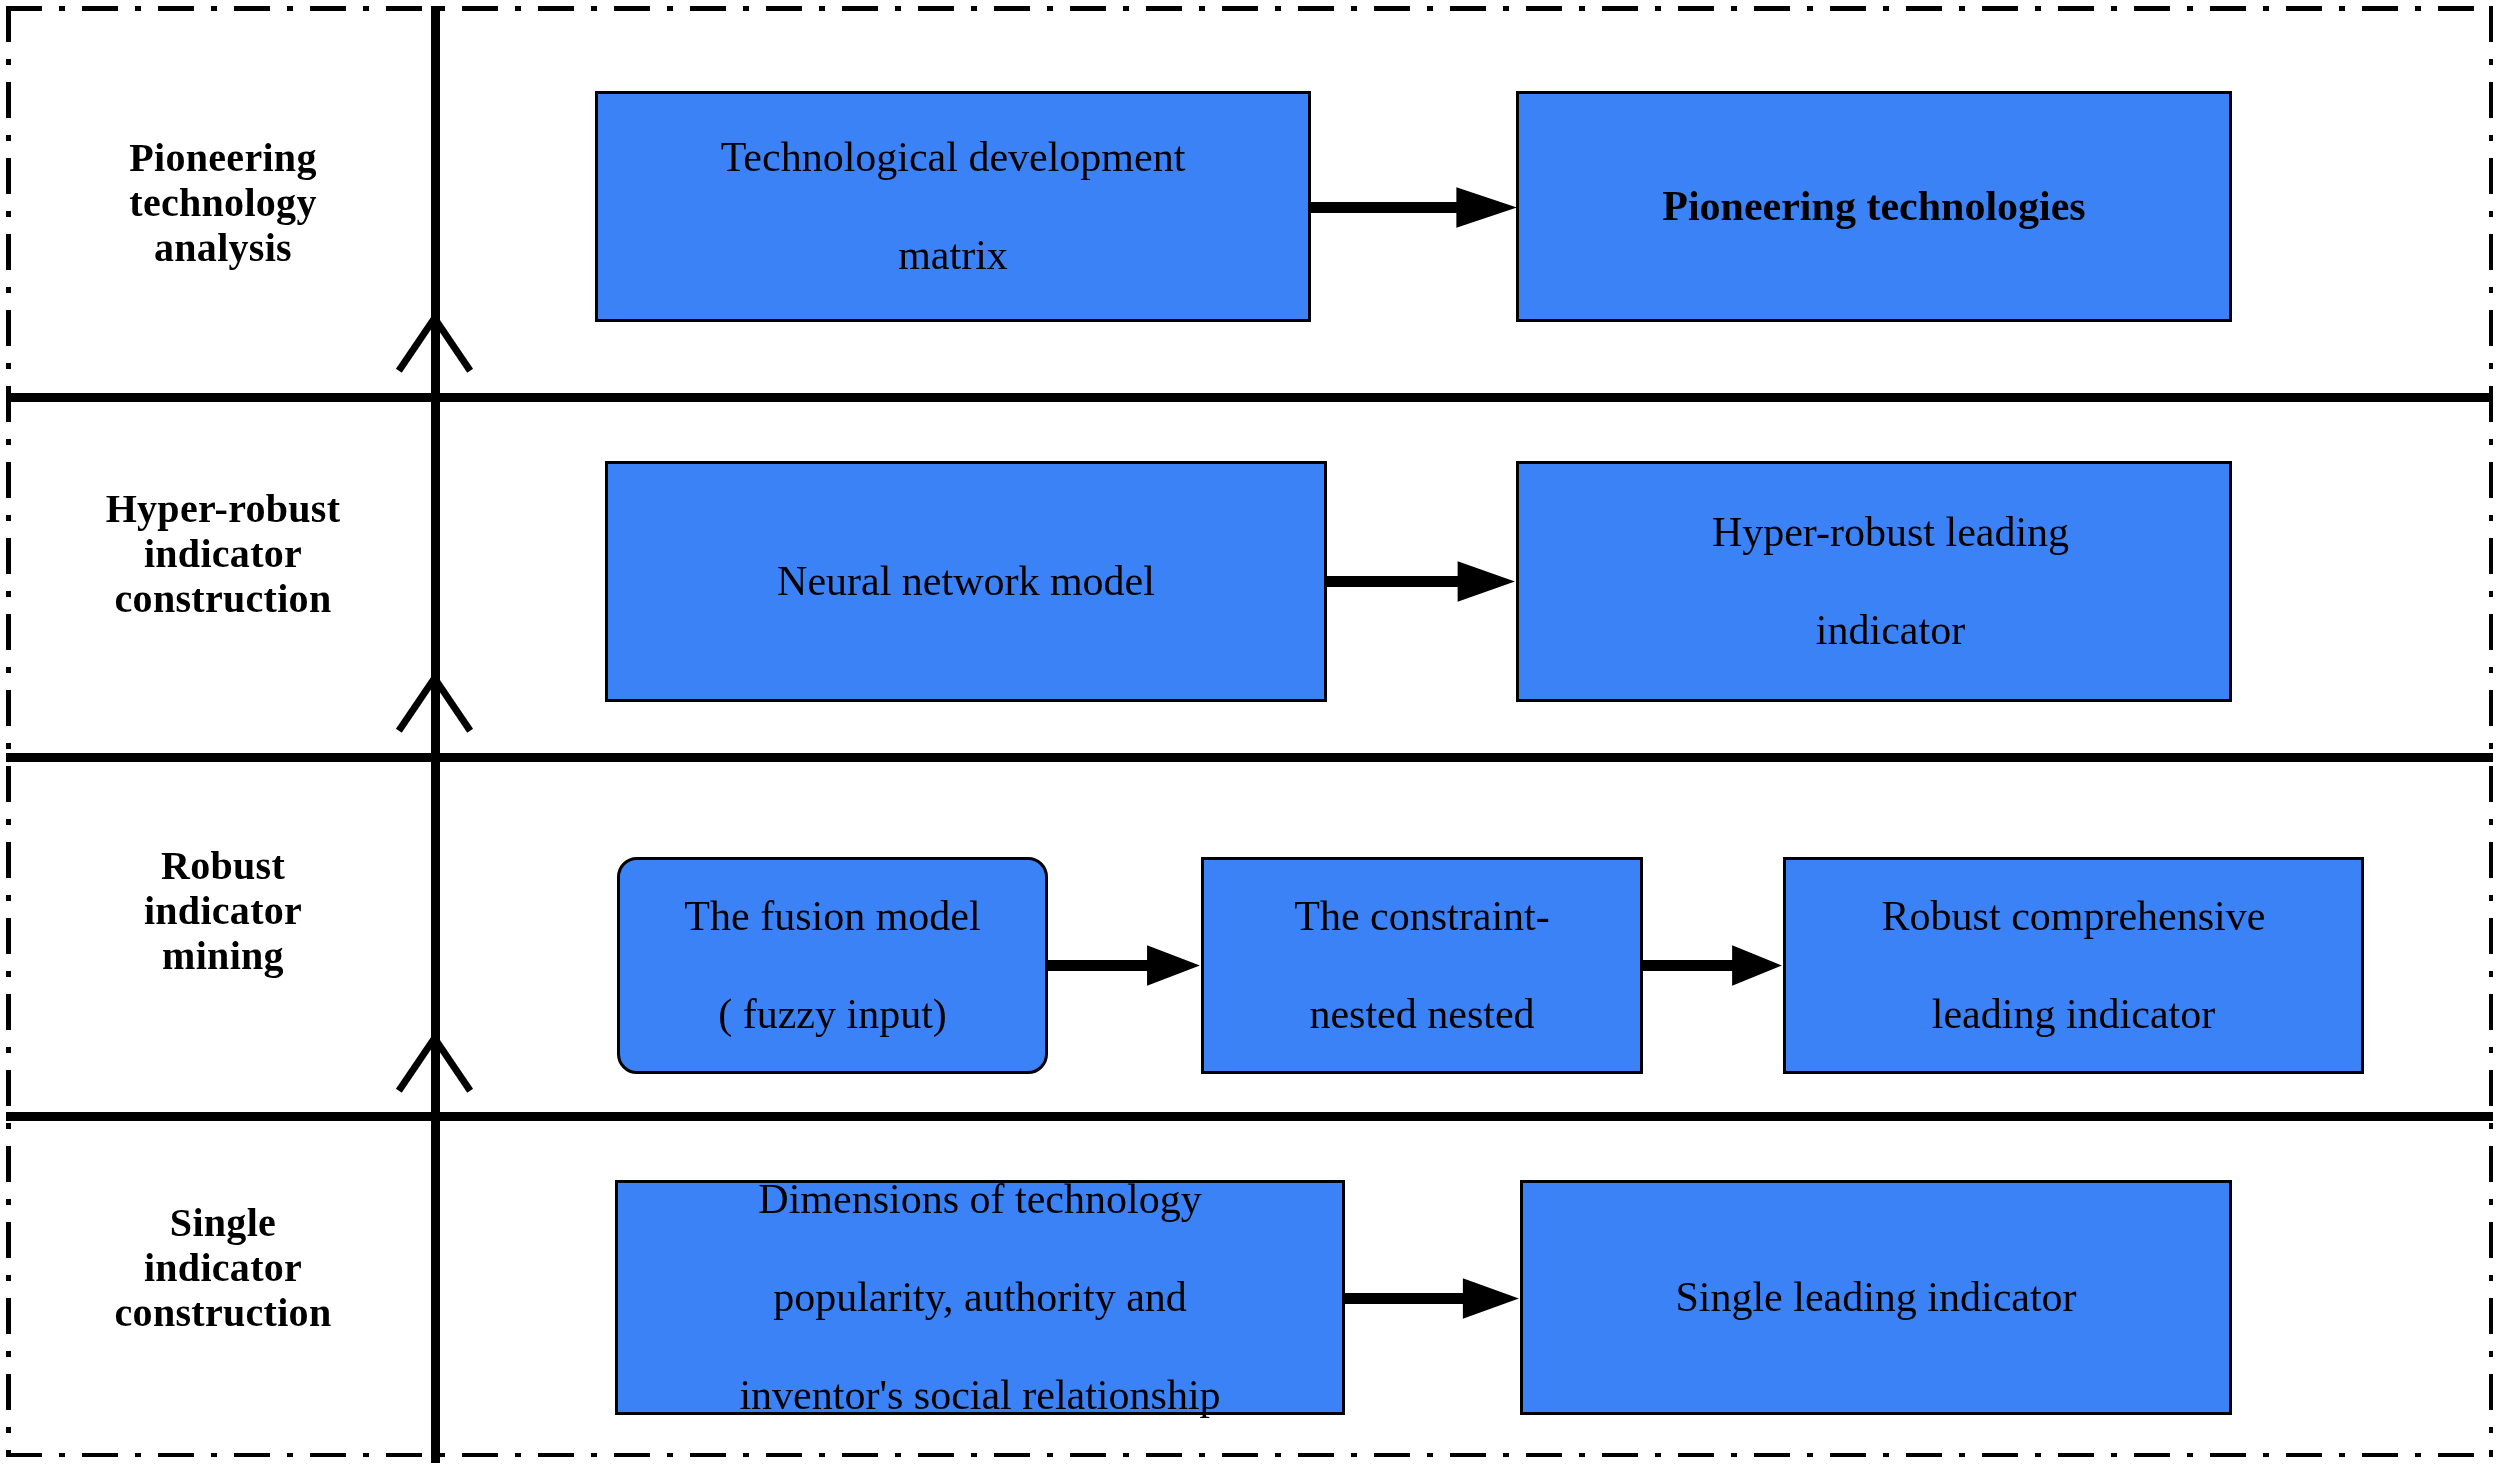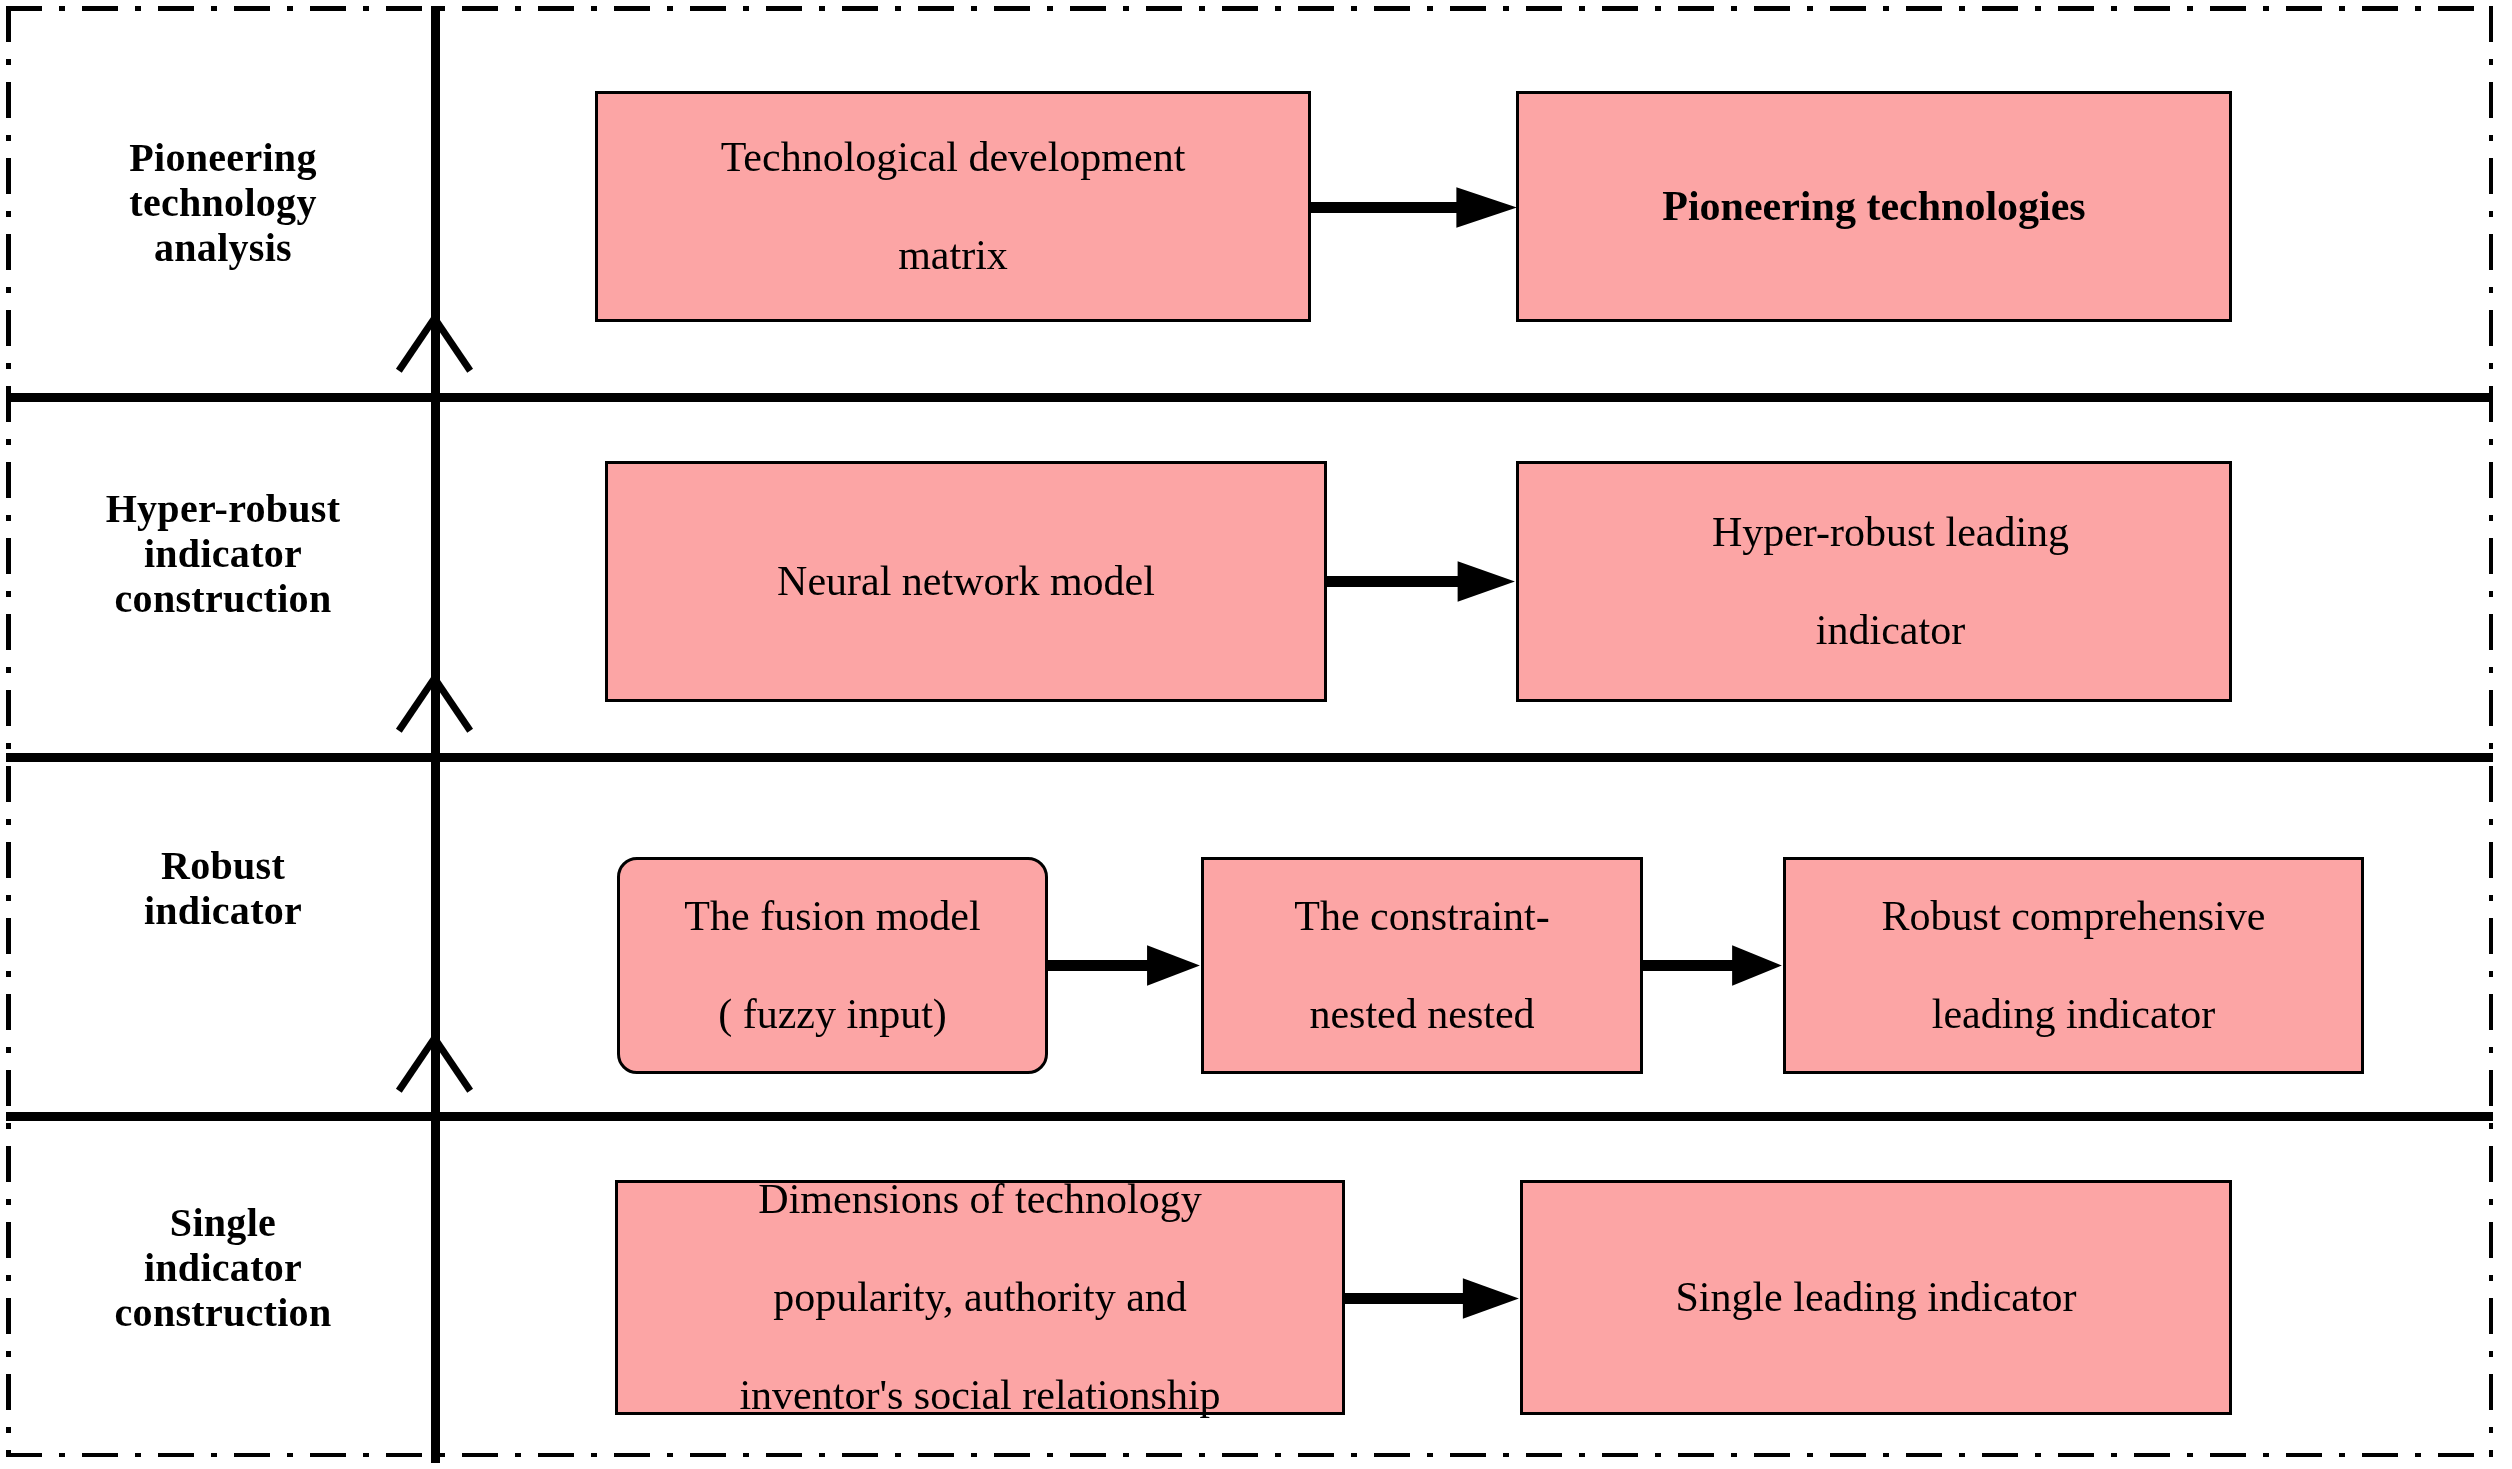--- a/index.html
+++ b/index.html
@@ -80,21 +80,21 @@
     line-height:1.12;
     color:#000;
     letter-spacing:0.3px;
   }
 
   
   .pbox{
     position:absolute;
     box-sizing:border-box;
     border:3.9px solid #000;
-    background:#fca5a5;
+    background:#3b82f6;
     display:flex;
     align-items:center;
     justify-content:center;
     text-align:center;
     font-size:42px;
     line-height:1.17;
     color:#000;
     padding:4.7px 11px;
   }
   .pbox span{display:block;width:100%;}
@@ -188,20 +188,21 @@
   <div class="pbox" style="left:1516px; top:461px; width:716px; height:241px;padding-left:44px;">
     <span>
       <span>Hyper-robust leading</span><br>
       <span>indicator</span>
     </span>
   </div>
 
   <div class="row-label" style="top:844px;">
     <div>Robust</div>
     <div>indicator</div>
+    <div>mining</div>
   </div>
 
   <div class="pbox" style="left:617px; top:857px; width:431px; height:217px;border-radius:20px;">
     <span>
       <span>The fusion model</span><br>
       <span>( fuzzy input)</span>
     </span>
   </div>
 
   <div class="harrow" style="left:1046px; top:942px; width:157px;">

